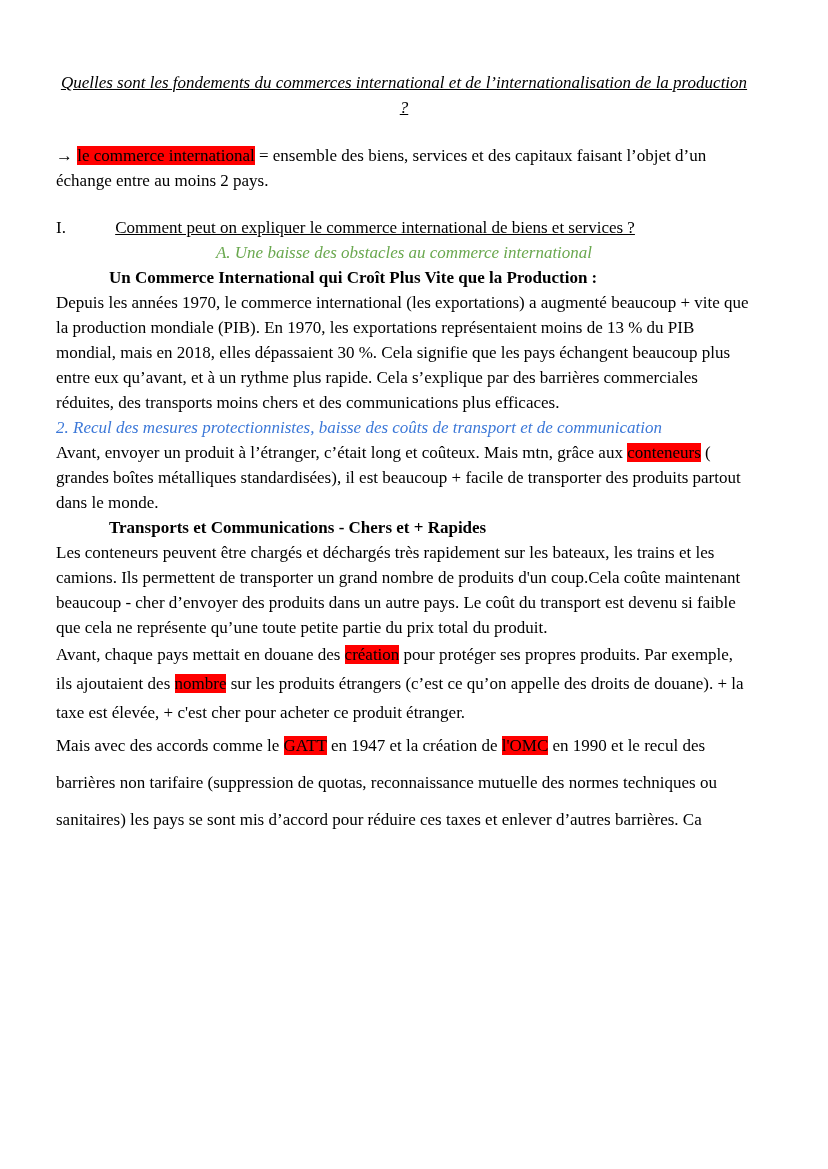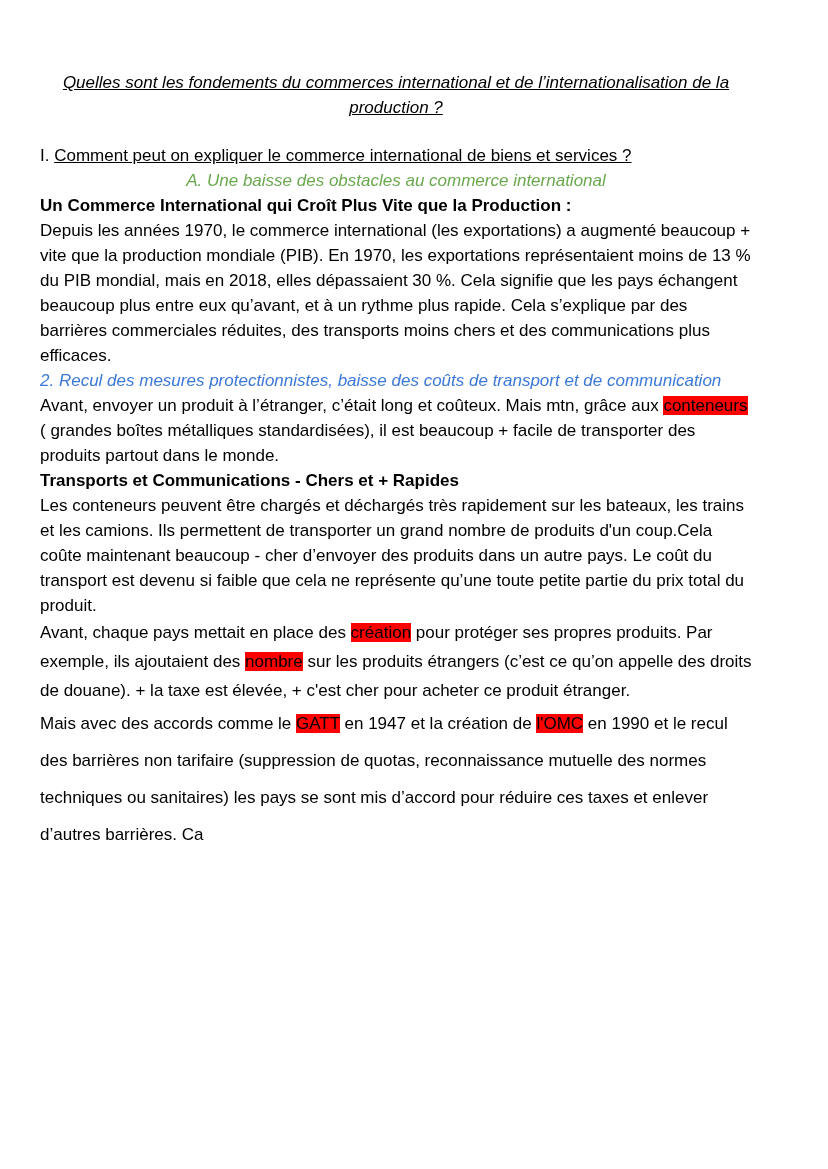--- a/index.html
+++ b/index.html
@@ -7,61 +7,62 @@
   body {
     width:828px; height:1169px; overflow:hidden;
     font-family:"Liberation Sans", sans-serif;
     font-size:17px; line-height:25px; color:#000;
   }
   :root{
     --highlight:#ff0000;
     --green-heading:#6aa84f;
     --blue-heading:#3c78d8;
   }
-  .page { padding:70px 76px 0 40px; }
+  .page { padding:70px 76px 0 56px;font-family:Liberation Serif, serif; }
   .title {
     text-align:center; font-style:italic; margin-bottom:23px;
   }
   .title .u { text-decoration:underline; }
   .para { margin:0; }
   .intro { margin-bottom:22px; }
   .hl { background:var(--highlight); color:#000; }
-  .section-head .u { text-decoration:underline; }
+  .section-head .u { text-decoration:underline;margin-left:45px; }
   .green { color:var(--green-heading); font-style:italic;text-align:center; }
   .blue { color:var(--blue-heading); font-style:italic; }
   .bold-head { font-weight:bold; }
-  .indent1 { }
+  .indent1 { margin-left:53px; }
   .h3-line1 { display:block; margin-left:53px; }
   .h3-line2 { display:block; margin-left:172px; }
   .loose { line-height:29px; }
   .looser { line-height:37px; }
 </style>
 </head>
 <body>
 
 <div class="page">
 
   <p class="title"><span class="u">Quelles sont les fondements du commerces international et de l’internationalisation de la production ?</span></p>
 
+  <p class="para intro"><span>→ </span><span class="hl">le commerce international</span><span> = ensemble des biens, services et des capitaux faisant l’objet d’un échange entre au moins 2 pays.</span></p>
 
   <p class="para section-head"><span>I. </span><span class="u">Comment peut on expliquer le commerce international de biens et services ?</span></p>
 
   <p class="para green">A. Une baisse des obstacles au commerce international</p>
 
 
   <p class="para bold-head indent1">Un Commerce International qui Croît Plus Vite que la Production :</p>
 
   <p class="para">Depuis les années 1970, le commerce international (les exportations) a augmenté beaucoup + vite que la production mondiale (PIB). En 1970, les exportations représentaient moins de 13 % du PIB mondial, mais en 2018, elles dépassaient 30 %. Cela signifie que les pays échangent beaucoup plus entre eux qu’avant, et à un rythme plus rapide. Cela s’explique par des barrières commerciales réduites, des transports moins chers et des communications plus efficaces.</p>
 
   <p class="para blue">2. Recul des mesures protectionnistes, baisse des coûts de transport et de communication</p>
 
   <p class="para"><span>Avant, envoyer un produit à l’étranger, c’était long et coûteux. Mais mtn, grâce aux </span><span class="hl">conteneurs</span><span> ( grandes boîtes métalliques standardisées), il est beaucoup + facile de transporter des produits partout dans le monde.</span></p>
 
   <p class="para bold-head indent1">Transports et Communications - Chers et + Rapides</p>
 
   <p class="para">Les conteneurs peuvent être chargés et déchargés très rapidement sur les bateaux, les trains et les camions. Ils permettent de transporter un grand nombre de produits d'un coup.Cela coûte maintenant beaucoup - cher d’envoyer des produits dans un autre pays. Le coût du transport est devenu si faible que cela ne représente qu’une toute petite partie du prix total du produit.</p>
 
 
-  <p class="para loose"><span>Avant, chaque pays mettait en place des </span><span class="hl">création</span><span> pour protéger ses propres produits. Par exemple, ils ajoutaient des </span><span class="hl">nombre</span><span> sur les produits étrangers (c’est ce qu’on appelle des droits de douane). + la taxe est élevée, + c'est cher pour acheter ce produit étranger.</span></p>
+  <p class="para loose"><span>Avant, chaque pays mettait en douane des </span><span class="hl">création</span><span> pour protéger ses propres produits. Par exemple, ils ajoutaient des </span><span class="hl">nombre</span><span> sur les produits étrangers (c’est ce qu’on appelle des droits de douane). + la taxe est élevée, + c'est cher pour acheter ce produit étranger.</span></p>
 
   <p class="para looser"><span>Mais avec des accords comme le </span><span class="hl">GATT</span><span> en 1947 et la création de </span><span class="hl">l'OMC</span><span> en 1990 et le recul des barrières non tarifaire (suppression de quotas, reconnaissance mutuelle des normes techniques ou sanitaires) les pays se sont mis d’accord pour réduire ces taxes et enlever d’autres barrières. Ca</span></p>
 
 </div>
 
 </body></html>

